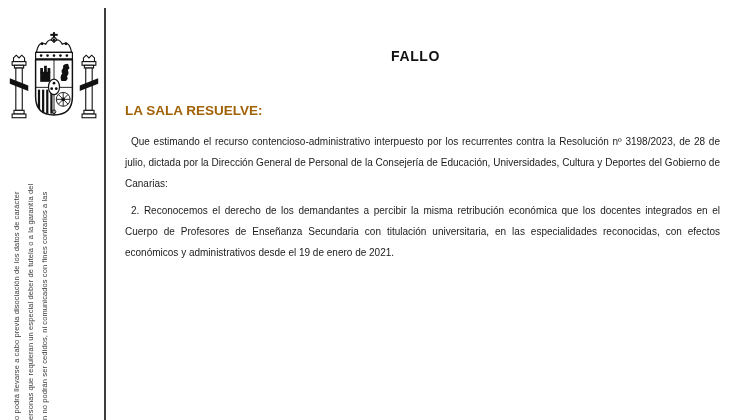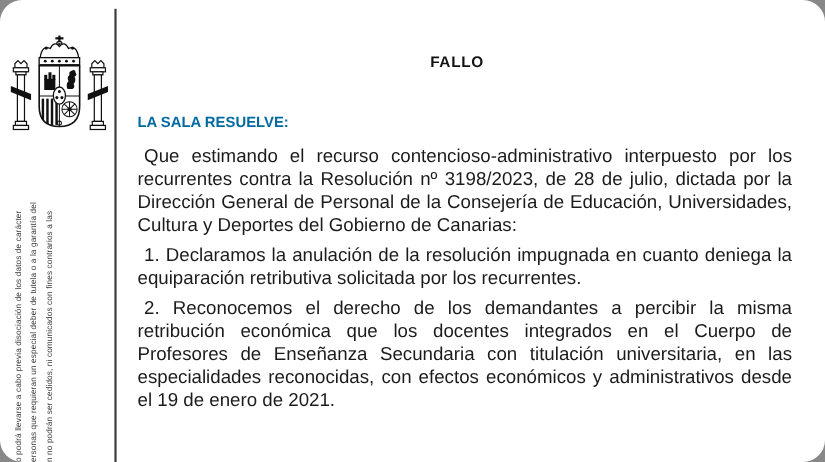--- a/index.html
+++ b/index.html
@@ -5,21 +5,20 @@
   * { margin: 0; padding: 0; box-sizing: border-box; }
   html, body { background: #888; }
   .page {
     position: relative;
     width: 750px;
     height: 420px;
     background: #ffffff;
     overflow: hidden;
     font-family: "Liberation Sans", "DejaVu Sans", sans-serif;
     color: #1b1b1b;
-    border-radius: 20px;
   }
   .emblem {
     position: absolute;
     left: 8px;
     top: 32px;
     width: 92px;
     height: 96px;
   }
   .vrule {
     position: absolute;
@@ -52,24 +51,24 @@
     font-weight: bold;
     text-align: center;
     margin: 8px 30px 0 0;
     letter-spacing: 0.6px;
     color: #111;
   }
   .doc-heading {
     font-size: 13.5px;
     font-weight: bold;
     margin: 39px 0 13px 0;
-    color: #0369a1;
+    color: #a16207;
   }
   .content p {
-    font-size: 17px;
+    font-size: 10px;
     line-height: 21px;
     text-align: justify;
     text-indent: 6px;
     margin: 0 16px 6px 0;
   }
 </style>
 </head>
 <body>
 
 <div class="page">
@@ -163,17 +162,16 @@
     <div>ersonas que requieran un especial deber de tutela o a la garantía del</div>
     <div>n no podrán ser cedidos, ni comunicados con fines contrarios a las</div>
   </div>
 
   <div class="vrule"></div>
 
   <div class="content">
     <div class="doc-title">FALLO</div>
     <div class="doc-heading">LA SALA RESUELVE:</div>
     <p>Que estimando el recurso contencioso-administrativo interpuesto por los recurrentes contra la Resolución nº 3198/2023, de 28 de julio, dictada por la Dirección General de Personal de la Consejería de Educación, Universidades, Cultura y Deportes del Gobierno de Canarias:</p>
-    <p>1. Declaramos la anulación  de la resolución impugnada en cuanto deniega la equiparación retributiva solicitada por los recurrentes.</p>
     <p>2. Reconocemos el derecho de los demandantes a percibir la misma retribución económica que los docentes integrados en el Cuerpo de Profesores de Enseñanza Secundaria con titulación universitaria, en las especialidades reconocidas, con efectos económicos y administrativos desde el 19 de enero de 2021.</p>
   </div>
 
 </div>
 
 </body></html>

